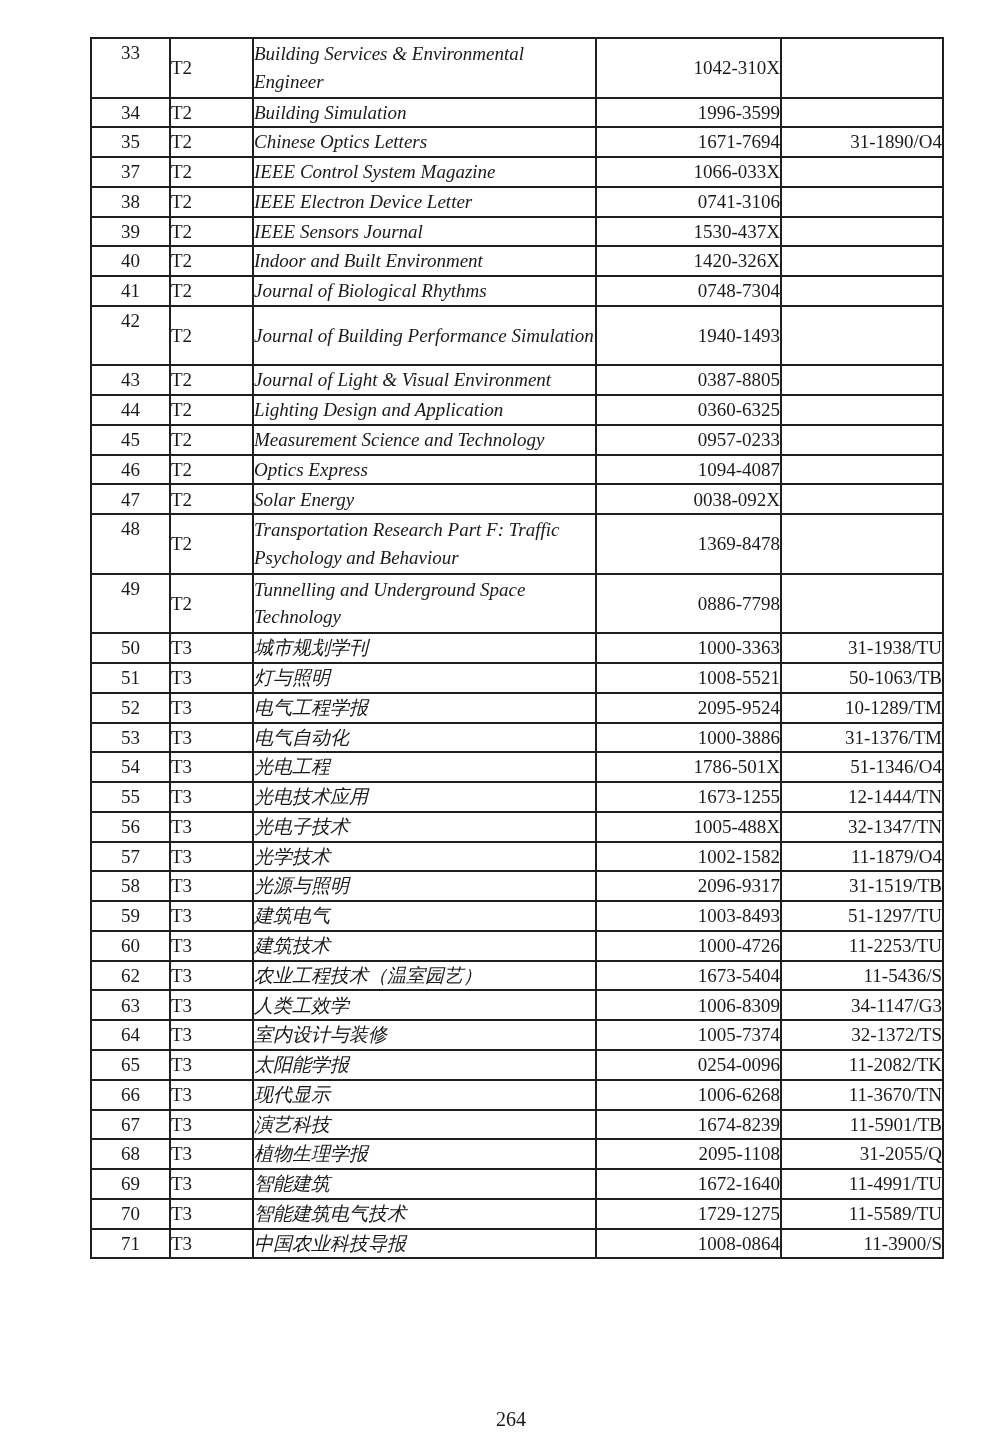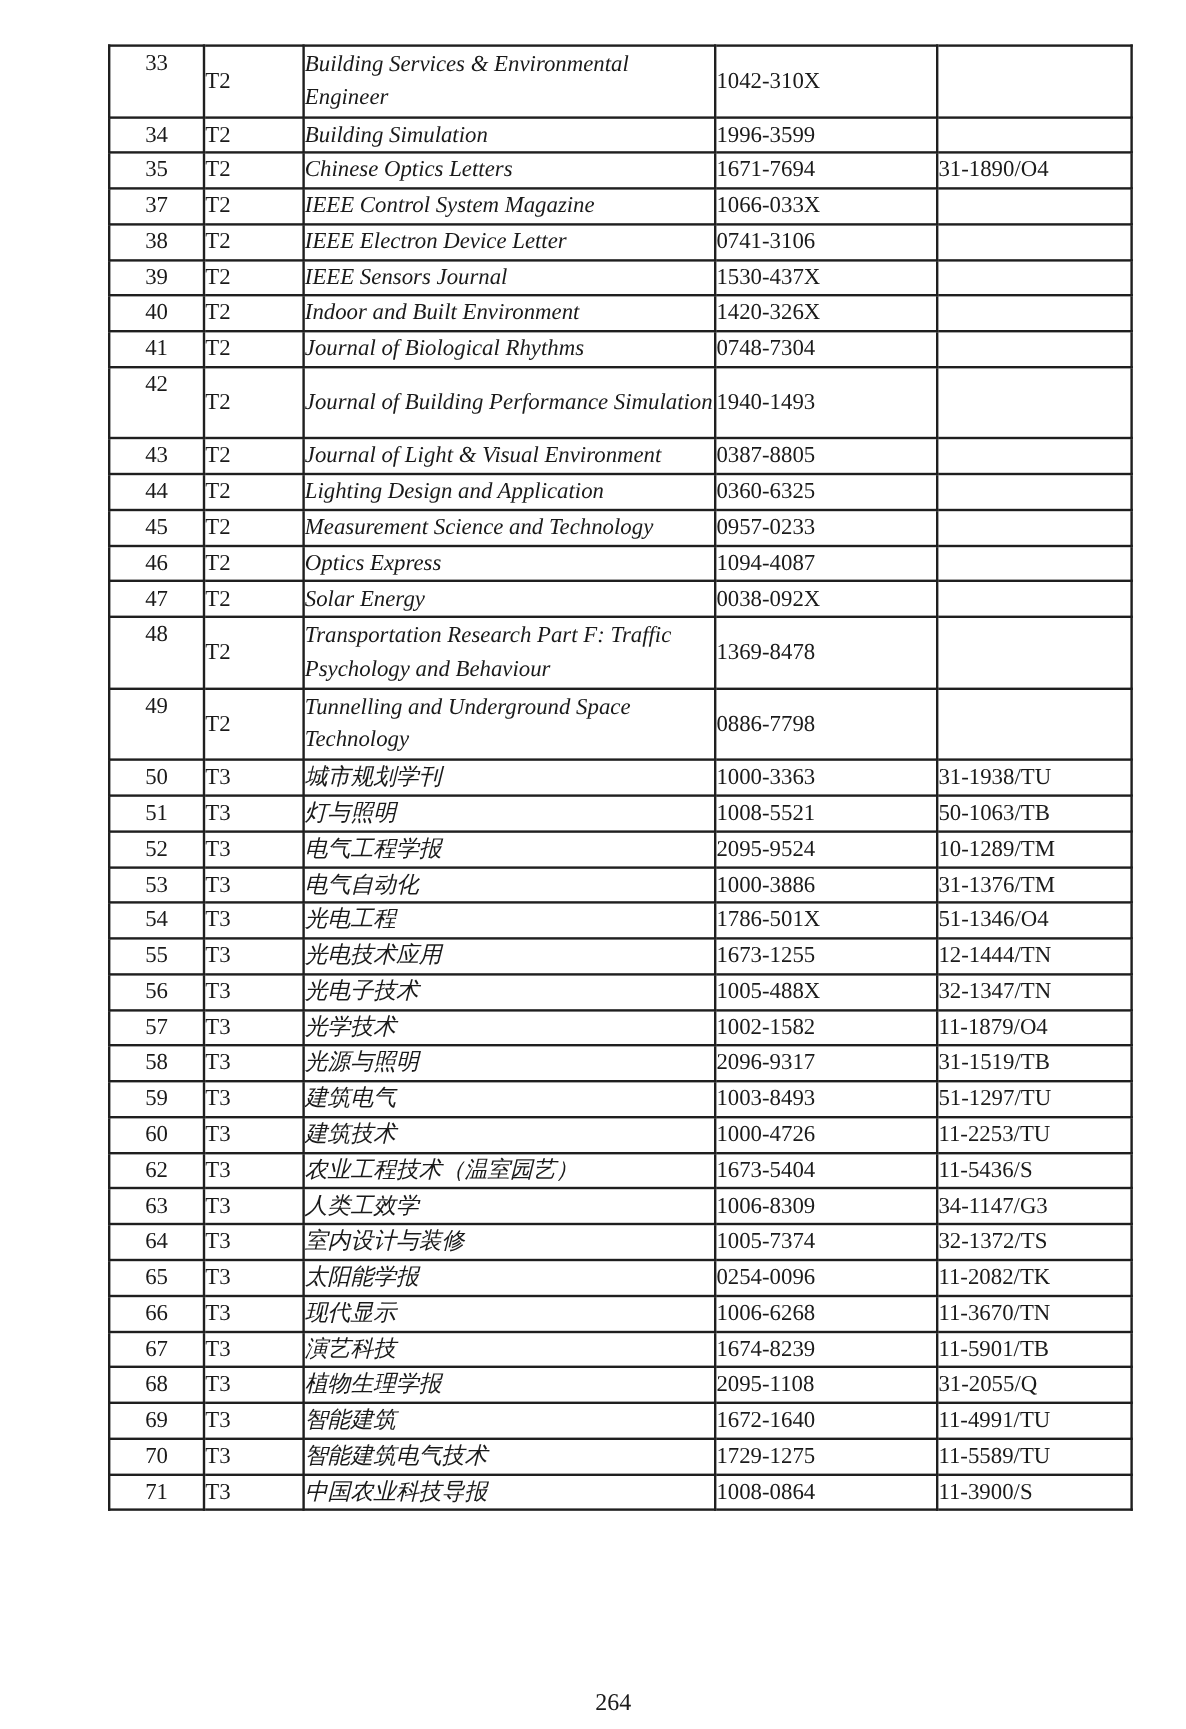--- a/index.html
+++ b/index.html
@@ -36,22 +36,22 @@
     padding: 0;
     vertical-align: middle;
     overflow: hidden;
   }
   table.journal-table tr { height: 29.77px; }
   table.journal-table tr.tall { height: 59.53px; }
 
   td.col-index  { width: 77px;  text-align: center; }
   td.col-tier   { width: 81px;  text-align: left; }
   td.col-name   { width: 341px; text-align: left; padding: 1px 6px 1px 9px; font-style: italic; }
-  td.col-issn   { width: 183px; text-align: left; }
-  td.col-cn     { width: 160px; text-align: left; }
+  td.col-issn   { width: 183px; text-align: right; }
+  td.col-cn     { width: 160px; text-align: right; }
 
   tr.tall td.col-index {
     vertical-align: top;
     padding-top: 0;
     border-radius: 21px;
   }
 
   .page-number {
     position: absolute;
     left: 90px;

